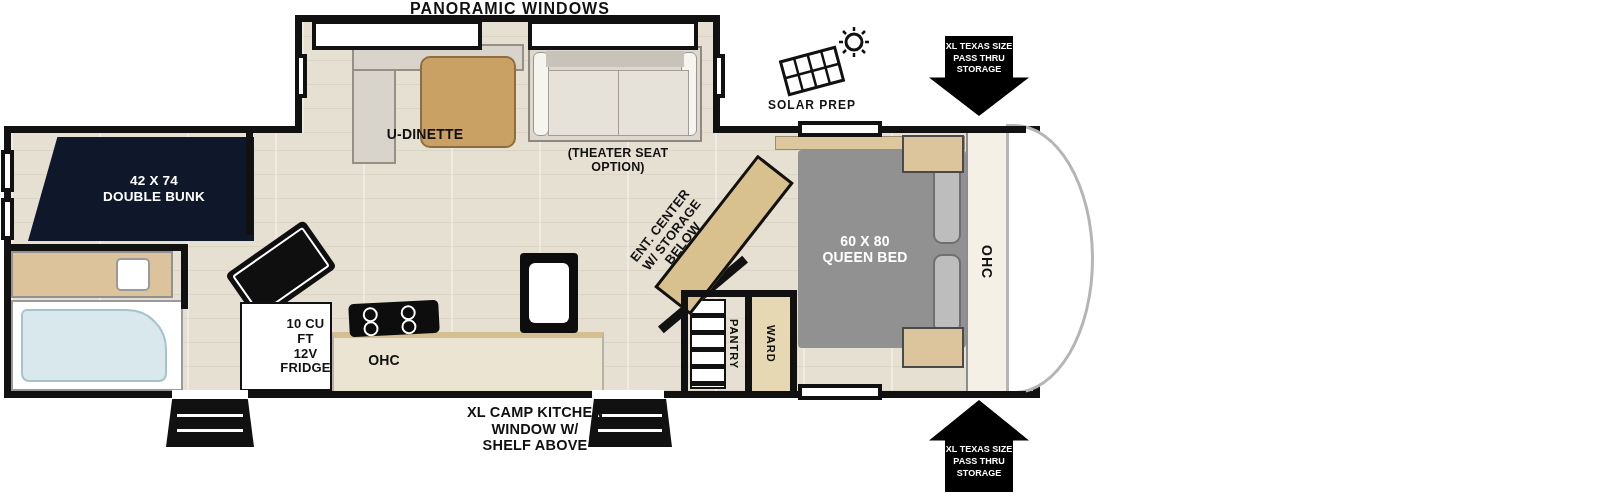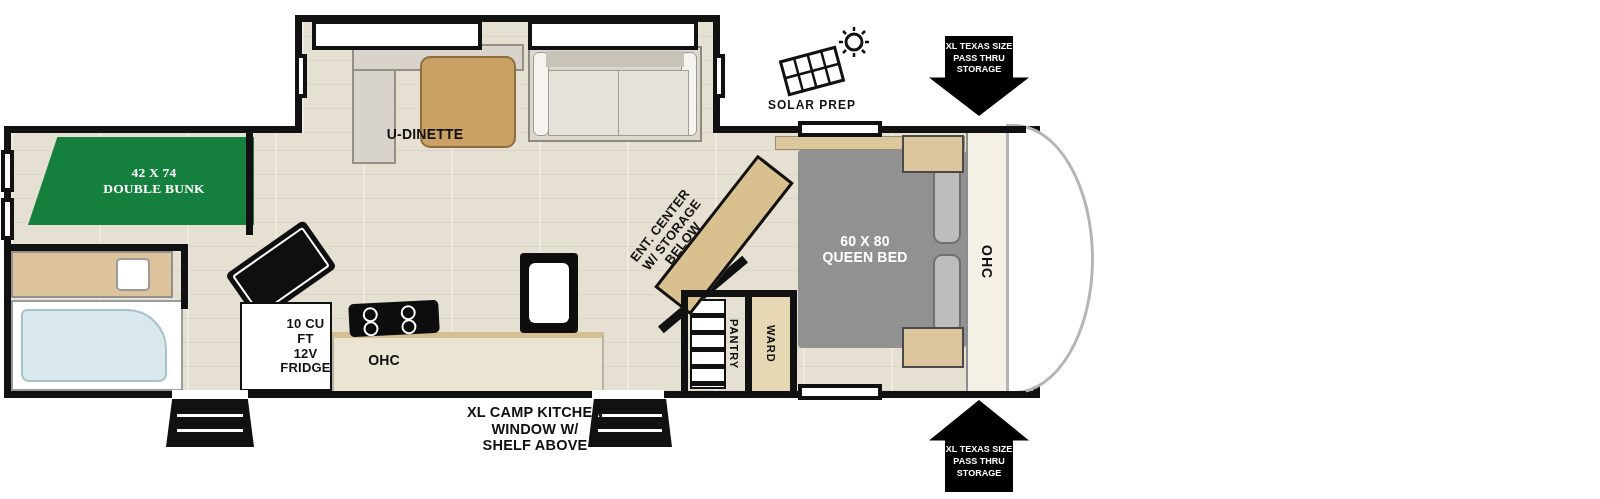--- a/index.html
+++ b/index.html
@@ -70,21 +70,21 @@
 
   <div class="abs wall" style="left:246px;top:133px;width:7px;height:102px;z-index:4;"></div>
   <div class="abs wall" style="left:4px;top:244px;width:184px;height:7px;z-index:4;"></div>
   <div class="abs wall" style="left:181px;top:251px;width:7px;height:58px;z-index:4;"></div>
   <div class="abs wall" style="left:681px;top:290px;width:116px;height:7px;z-index:4;"></div>
   <div class="abs wall" style="left:681px;top:290px;width:7px;height:101px;z-index:4;"></div>
   <div class="abs wall" style="left:745px;top:290px;width:7px;height:101px;z-index:4;"></div>
   <div class="abs wall" style="left:790px;top:290px;width:7px;height:101px;z-index:4;"></div>
   <div class="abs wall" style="left:648px;top:290px;width:110px;height:9px;transform:rotate(-40deg);z-index:3;"></div>
 
-  <div class="abs" style="left:28px;top:137px;width:226px;height:88px;background:#15803d;clip-path:polygon(13% 0,100% 0,100% 100%,0 100%);z-index:3;font-family:Liberation Serif, serif;">
+  <div class="abs" style="left:28px;top:137px;width:226px;height:104px;background:#0f172a;clip-path:polygon(13% 0,100% 0,100% 100%,0 100%);z-index:3;">
     <div class="abs lbl flexc" style="inset:0 0 0 26px;color:#fff;font-size:13.5px;">42 X 74
 DOUBLE BUNK</div>
   </div>
   <div class="abs" style="left:11px;top:251px;width:162px;height:47px;background:#dcc39c;border:2px solid #919191;z-index:3;"></div>
   <div class="abs" style="left:116px;top:258px;width:34px;height:33px;background:#fff;border:2px solid #9a9a9a;border-radius:5px;z-index:4;"></div>
   <div class="abs" style="left:11px;top:300px;width:172px;height:91px;background:#fff;border:2px solid #9a9a9a;z-index:3;"></div>
   <div class="abs" style="left:21px;top:309px;width:146px;height:73px;background:#d8e8ec;border:2px solid #a5c3cb;border-radius:6px 40px 8px 8px;z-index:4;"></div>
 
   <div class="abs fridge" style="left:233px;top:242px;width:96px;height:58px;background:#0f0f0f;border-radius:5px;transform:rotate(-35deg);z-index:3;">
       <i></i>
@@ -148,21 +148,24 @@
   <div class="abs" style="left:420px;top:56px;width:96px;height:92px;background:#c9a165;border:2px solid #8f6d3c;border-radius:10px;z-index:4;"></div>
   <div class="abs lbl" style="left:358px;top:126px;width:134px;font-size:14px;z-index:7;">U-DINETTE</div>
 
   <div class="abs" style="left:528px;top:46px;width:174px;height:96px;background:#dcd8cf;border:2px solid #8e887e;z-index:3;">
     <div class="arm" style="left:3px;"></div>
     <div class="arm" style="right:3px;"></div>
     <div class="back"></div>
     <div class="cush" style="left:18px;"></div>
     <div class="cush" style="left:88px;"></div>
   </div>
+  <div class="abs lbl" style="left:543px;top:146px;width:150px;font-size:12.5px;z-index:7;">(THEATER SEAT
+OPTION)</div>
 
+  <div class="abs lbl" style="left:398px;top:0;width:224px;font-size:16px;letter-spacing:1px;z-index:7;">PANORAMIC WINDOWS</div>
 
   <svg class="abs" style="left:772px;top:26px;z-index:7;" width="100" height="72" viewBox="0 0 100 72">
     <g transform="rotate(-15 40 45)">
       <rect x="12" y="28" width="56" height="34" fill="#fff" stroke="#111" stroke-width="3"></rect>
       <line x1="26" y1="28" x2="26" y2="62" stroke="#111" stroke-width="2.5"></line>
       <line x1="40" y1="28" x2="40" y2="62" stroke="#111" stroke-width="2.5"></line>
       <line x1="54" y1="28" x2="54" y2="62" stroke="#111" stroke-width="2.5"></line>
       <line x1="12" y1="45" x2="68" y2="45" stroke="#111" stroke-width="2.5"></line>
     </g>
     <circle cx="82" cy="16" r="8" fill="#fff" stroke="#111" stroke-width="3"></circle>

